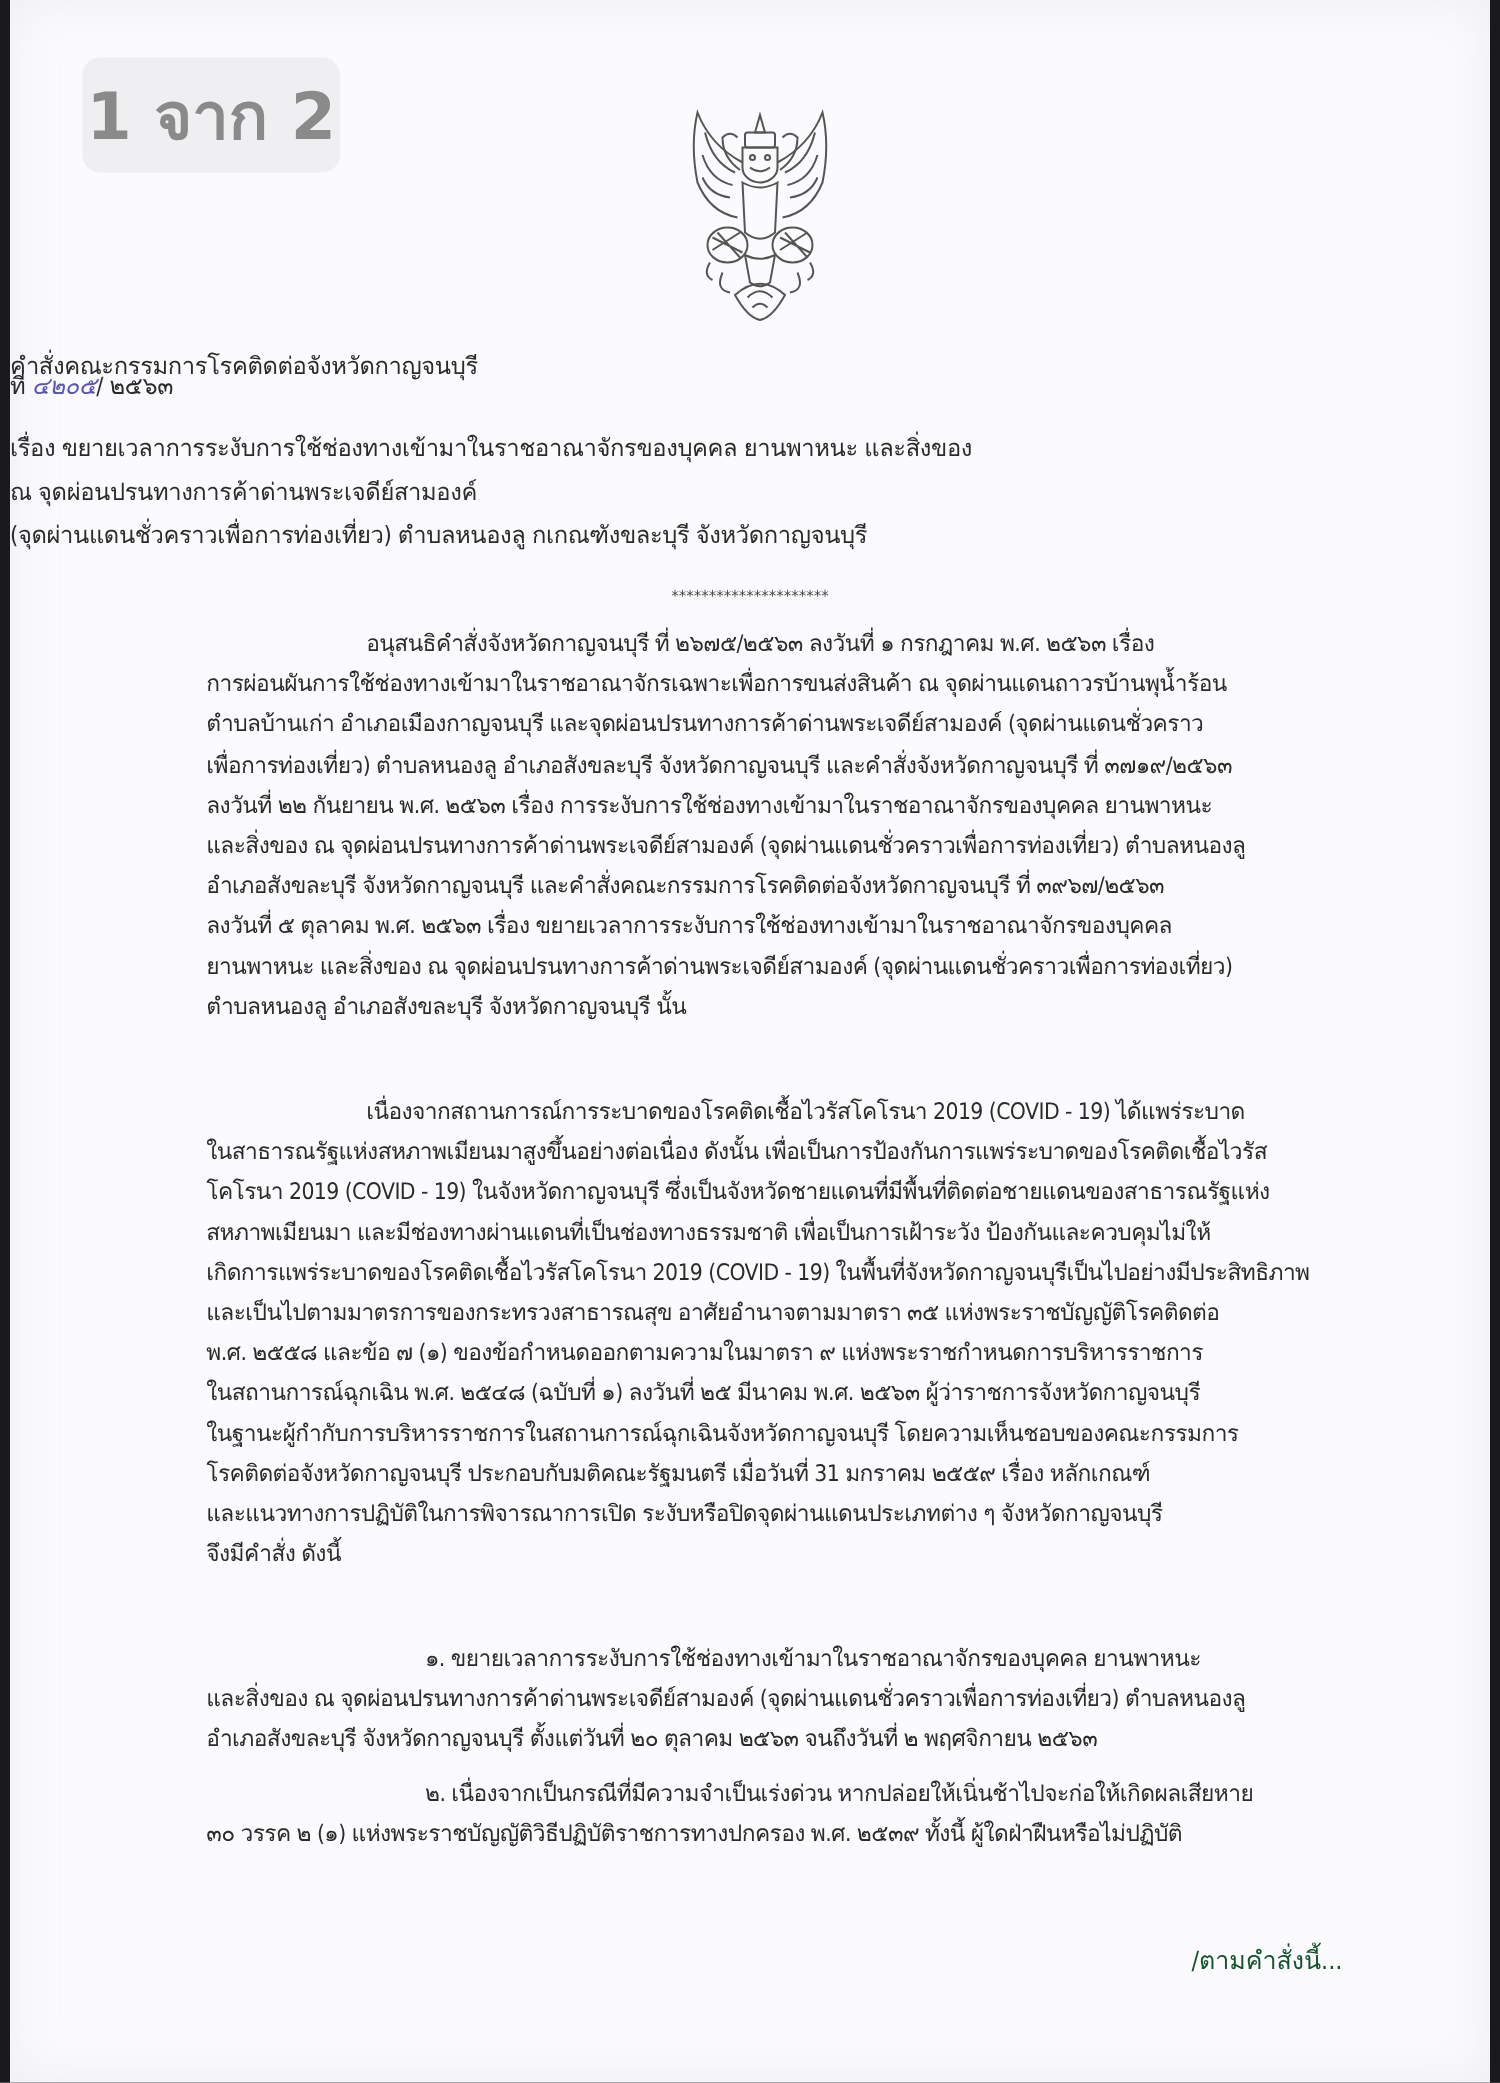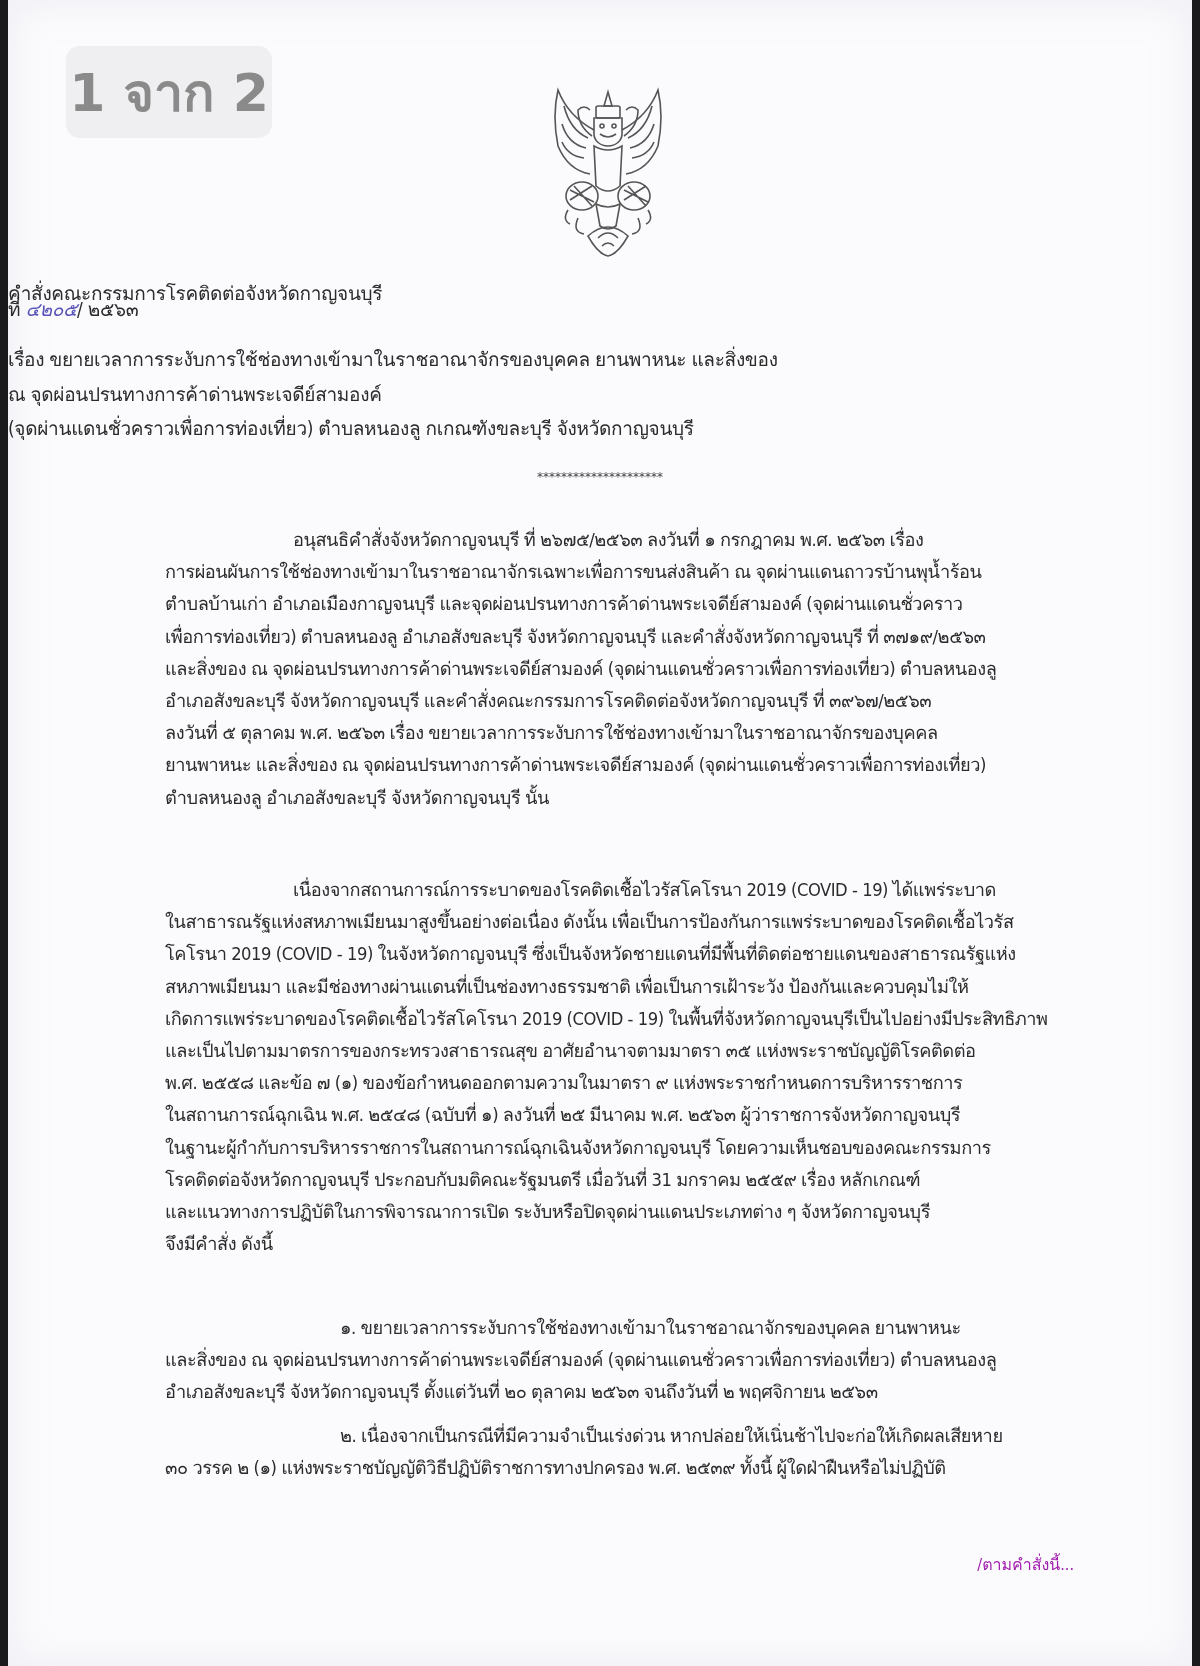--- a/index.html
+++ b/index.html
@@ -45,21 +45,21 @@
       position: absolute; left: 157px; width: 910px;
       font-size: 18.2px; line-height: 32.2px; color: #2b2b2b;
       font-family: "DejaVu Sans Condensed", "DejaVu Sans", sans-serif;
       letter-spacing: -0.45px;
     }
     .body-text .line { display: block; white-space: nowrap; overflow: hidden; text-align: justify; }
     .indent { padding-left: 128px; }
     .indent-item { padding-left: 175px; }
     .footer-cont {
       position: absolute; right: 118px; top: 1552px;
-      font-size: 16px; color: #a21caf;
+      font-size: 20px; color: #14532d;
       font-family: "DejaVu Sans Condensed", "DejaVu Sans", sans-serif;
     }
     .right-strip {
       position: absolute; left: 1192px; top: 0; width: 8px; height: 1666px; background: #1a1a1c;
     }
   </style>
 </head>
 <body>
 
 <div class="viewer">
@@ -113,25 +113,26 @@
       <span>ที่</span>
       <span class="handwritten">๔๒๐๕</span><span>/ ๒๕๖๓</span>
     </div>
 
     <div class="heading" style="top: 342px;">เรื่อง  ขยายเวลาการระงับการใช้ช่องทางเข้ามาในราชอาณาจักรของบุคคล ยานพาหนะ และสิ่งของ</div>
     <div class="heading" style="top: 377px;">ณ จุดผ่อนปรนทางการค้าด่านพระเจดีย์สามองค์</div>
     <div class="heading" style="top: 411px;">(จุดผ่านแดนชั่วคราวเพื่อการท่องเที่ยว) ตำบลหนองลู กเกณฑังขละบุรี จังหวัดกาญจนบุรี</div>
 
     <div class="stars">*********************</div>
 
-    <div class="body-text" style="top: 524px;">
+    <div class="body-text" style="top: 500px;">
       <span class="line indent">อนุสนธิคำสั่งจังหวัดกาญจนบุรี ที่ ๒๖๗๕/๒๕๖๓ ลงวันที่ ๑ กรกฎาคม พ.ศ. ๒๕๖๓ เรื่อง</span>
       <span class="line">การผ่อนผันการใช้ช่องทางเข้ามาในราชอาณาจักรเฉพาะเพื่อการขนส่งสินค้า ณ จุดผ่านแดนถาวรบ้านพุน้ำร้อน</span>
       <span class="line">ตำบลบ้านเก่า อำเภอเมืองกาญจนบุรี และจุดผ่อนปรนทางการค้าด่านพระเจดีย์สามองค์ (จุดผ่านแดนชั่วคราว</span>
       <span class="line">เพื่อการท่องเที่ยว) ตำบลหนองลู อำเภอสังขละบุรี จังหวัดกาญจนบุรี และคำสั่งจังหวัดกาญจนบุรี ที่ ๓๗๑๙/๒๕๖๓</span>
+      <span class="line">ลงวันที่ ๒๒ กันยายน พ.ศ. ๒๕๖๓ เรื่อง การระงับการใช้ช่องทางเข้ามาในราชอาณาจักรของบุคคล ยานพาหนะ</span>
       <span class="line">และสิ่งของ ณ จุดผ่อนปรนทางการค้าด่านพระเจดีย์สามองค์ (จุดผ่านแดนชั่วคราวเพื่อการท่องเที่ยว) ตำบลหนองลู</span>
       <span class="line">อำเภอสังขละบุรี จังหวัดกาญจนบุรี และคำสั่งคณะกรรมการโรคติดต่อจังหวัดกาญจนบุรี  ที่ ๓๙๖๗/๒๕๖๓</span>
       <span class="line">ลงวันที่ ๕ ตุลาคม พ.ศ. ๒๕๖๓ เรื่อง  ขยายเวลาการระงับการใช้ช่องทางเข้ามาในราชอาณาจักรของบุคคล</span>
       <span class="line">ยานพาหนะ และสิ่งของ ณ จุดผ่อนปรนทางการค้าด่านพระเจดีย์สามองค์ (จุดผ่านแดนชั่วคราวเพื่อการท่องเที่ยว)</span>
       <span class="line">ตำบลหนองลู อำเภอสังขละบุรี จังหวัดกาญจนบุรี นั้น</span>
     </div>
 
     <div class="body-text" style="top: 874px;">
       <span class="line indent">เนื่องจากสถานการณ์การระบาดของโรคติดเชื้อไวรัสโคโรนา 2019 (COVID - 19) ได้แพร่ระบาด</span>
       <span class="line">ในสาธารณรัฐแห่งสหภาพเมียนมาสูงขึ้นอย่างต่อเนื่อง ดังนั้น เพื่อเป็นการป้องกันการแพร่ระบาดของโรคติดเชื้อไวรัส</span>

